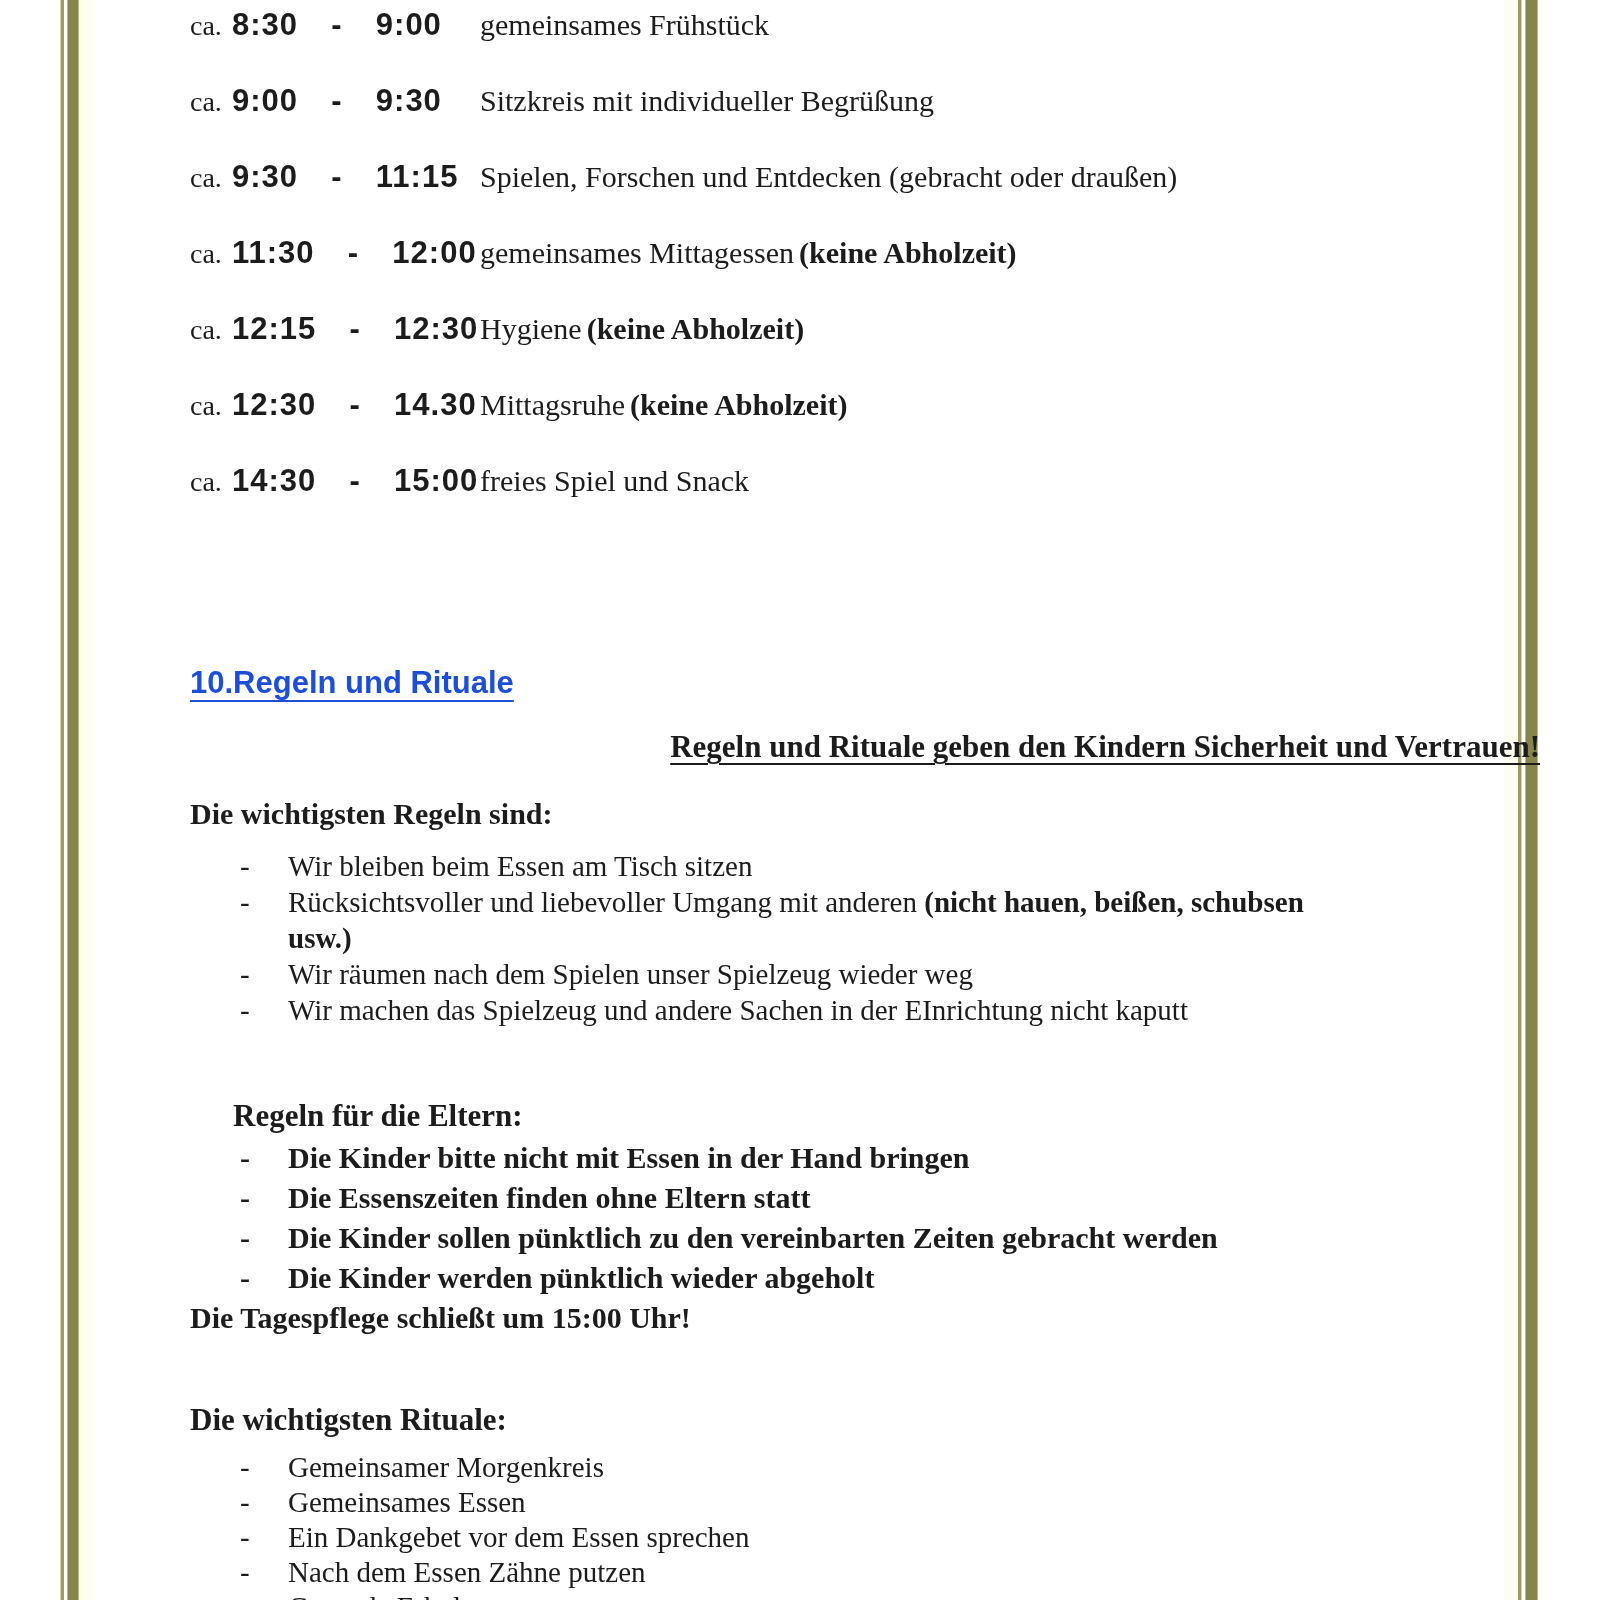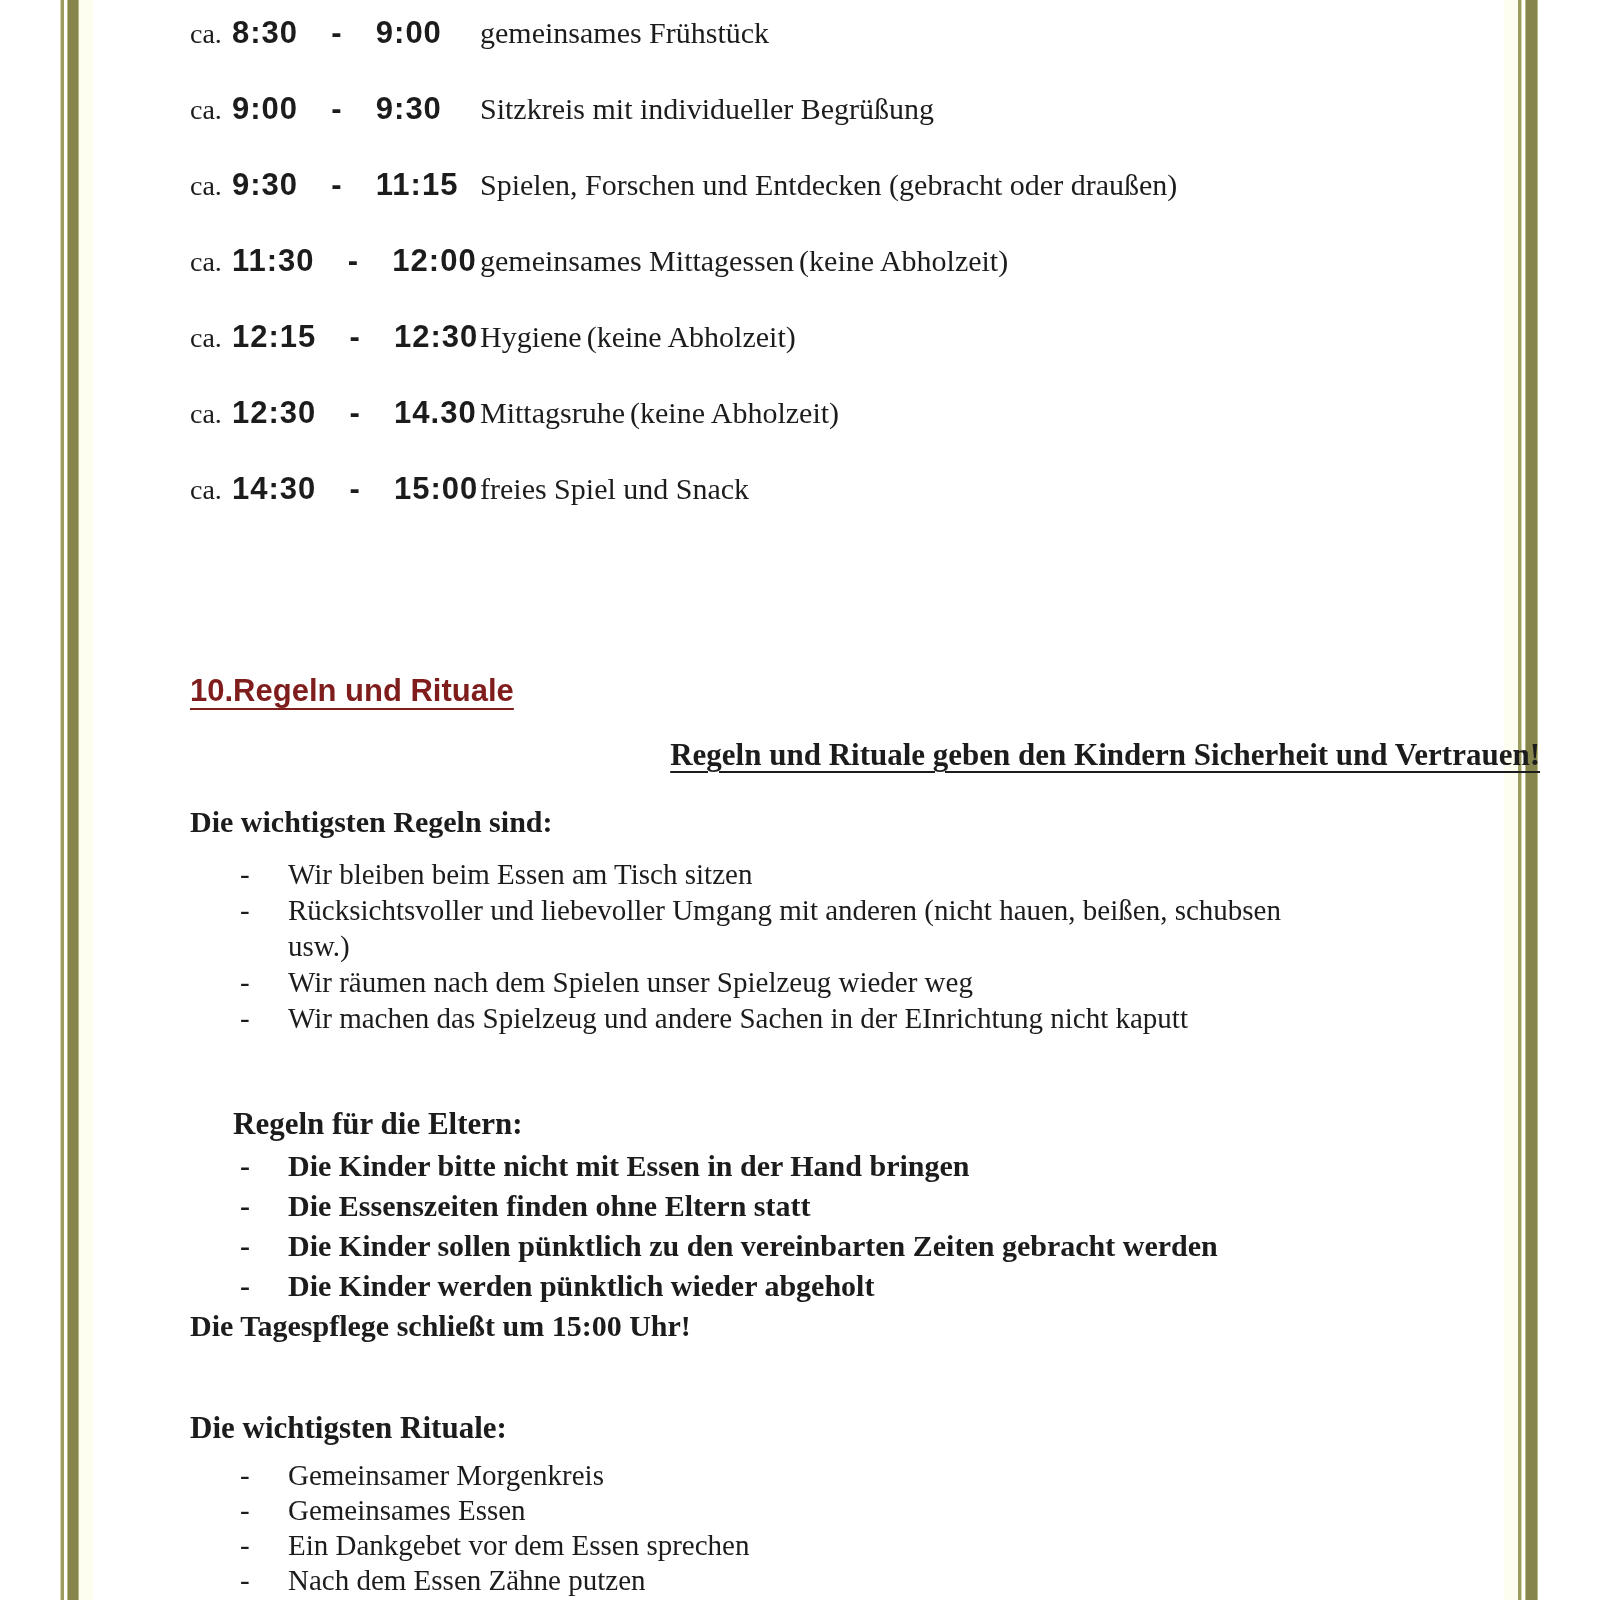--- a/index.html
+++ b/index.html
@@ -17,36 +17,36 @@
   .pb-right-thin{left:1518px;width:3px;background:#9c9c60;box-shadow:1px 0 0 #d6d6ad;}
   .pb-right-thick{left:1526px;width:11px;background:#85854c;box-shadow:1px 0 0 #b9b982, -1px 0 0 #b9b982;}
   .pb-right-tint{left:1504px;width:14px;background:#fdfdf0;}
 
   .content{
     position:absolute;left:0;top:0;width:1600px;box-sizing:border-box;
     padding:0 60px 0 190px;
   }
 
   
-  .schedule{padding-top:16px;}
+  .schedule{padding-top:8px;}
   .srow{display:flex;align-items:baseline;line-height:34px;margin-bottom:41px;font-size:30px;}
   .ca{font-size:28px;width:42px;flex:none;}
   .time{
     font-family:"Liberation Sans", sans-serif;font-weight:700;font-size:31px;
     width:248px;flex:none;letter-spacing:1px;word-spacing:7px;white-space:pre;
   }
   .act{white-space:pre-wrap;}
-  .b{font-weight:400;}
+  .b{font-weight:700;}
   .act .b{margin-left:5px;}
 
   
   .h-sans{
     margin-top:164px;
     font-family:"Liberation Sans", sans-serif;font-weight:700;font-size:31px;line-height:40px;
-    text-decoration:underline;text-decoration-thickness:2px;text-underline-offset:7px;color:#7f1d1d;
+    text-decoration:underline;text-decoration-thickness:2px;text-underline-offset:7px;color:#1d4ed8;
   }
   .h-serif{font-weight:700;font-size:31px;line-height:40px;}
   .sub{margin-top:24px;text-decoration:underline;text-decoration-thickness:2px;text-underline-offset:6px;text-align:right;}
   .intro{margin-top:27px;font-size:30px;}
 
   
   ul.list{list-style:none;margin:0;padding:0;font-size:29px;}
   ul.list li{display:flex;align-items:baseline;}
   .dash{flex:none;width:48px;padding-left:50px;box-sizing:content-box;}
   .text{max-width:1040px;}

